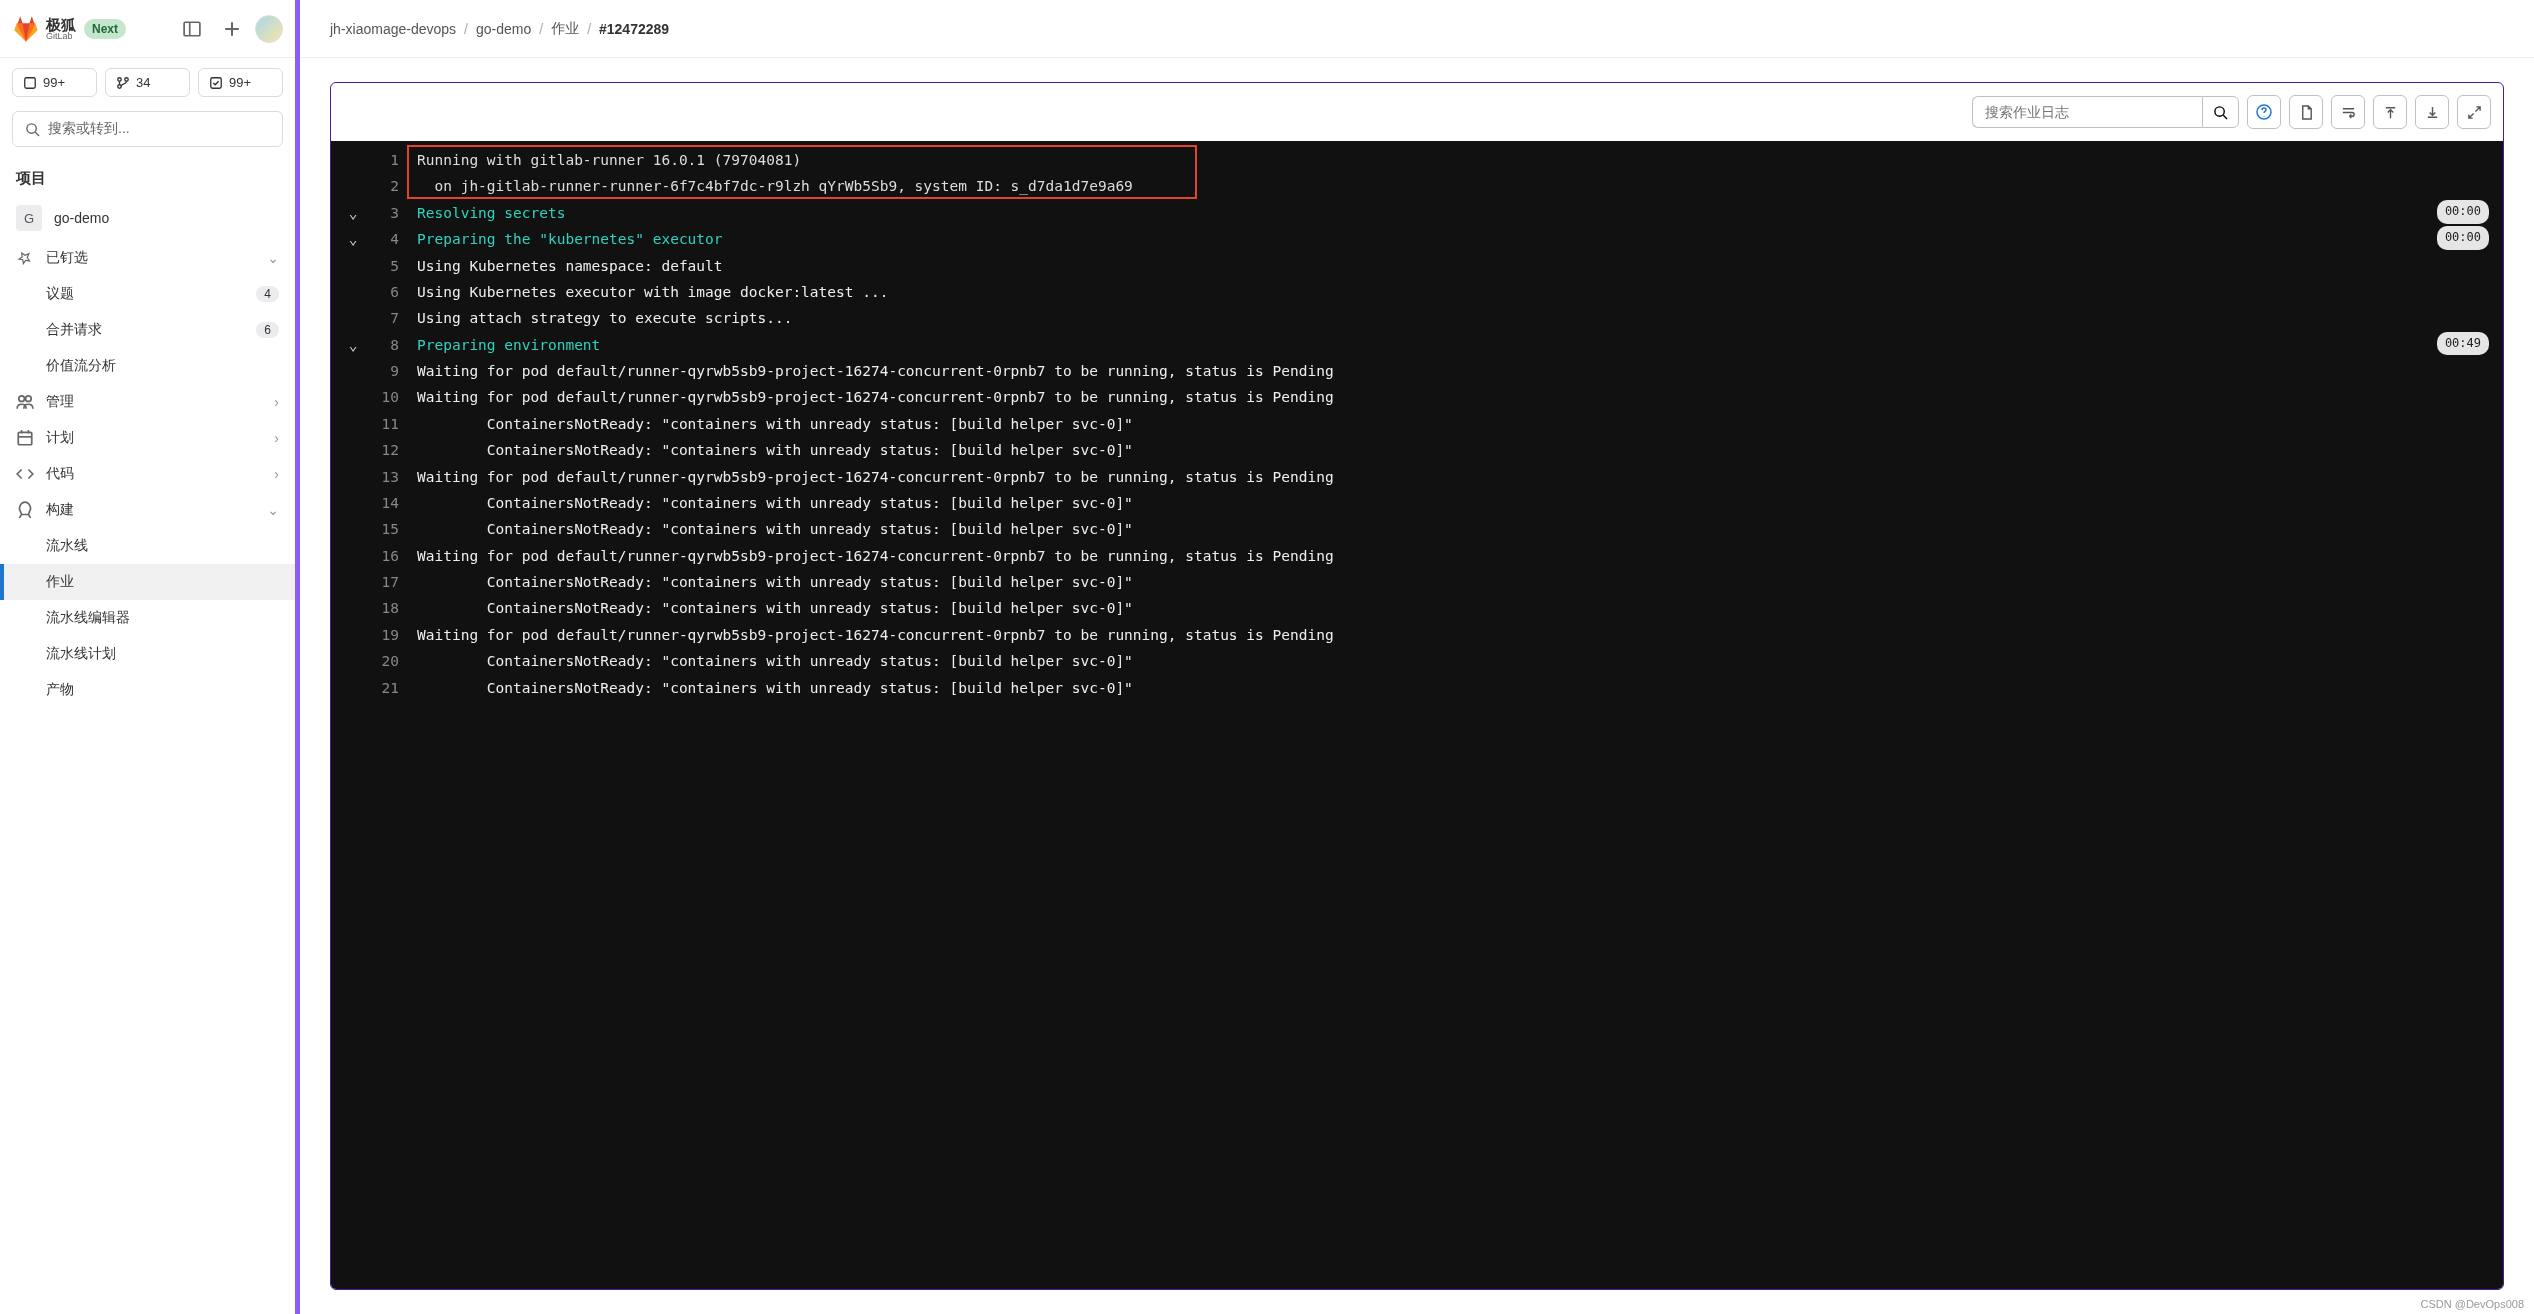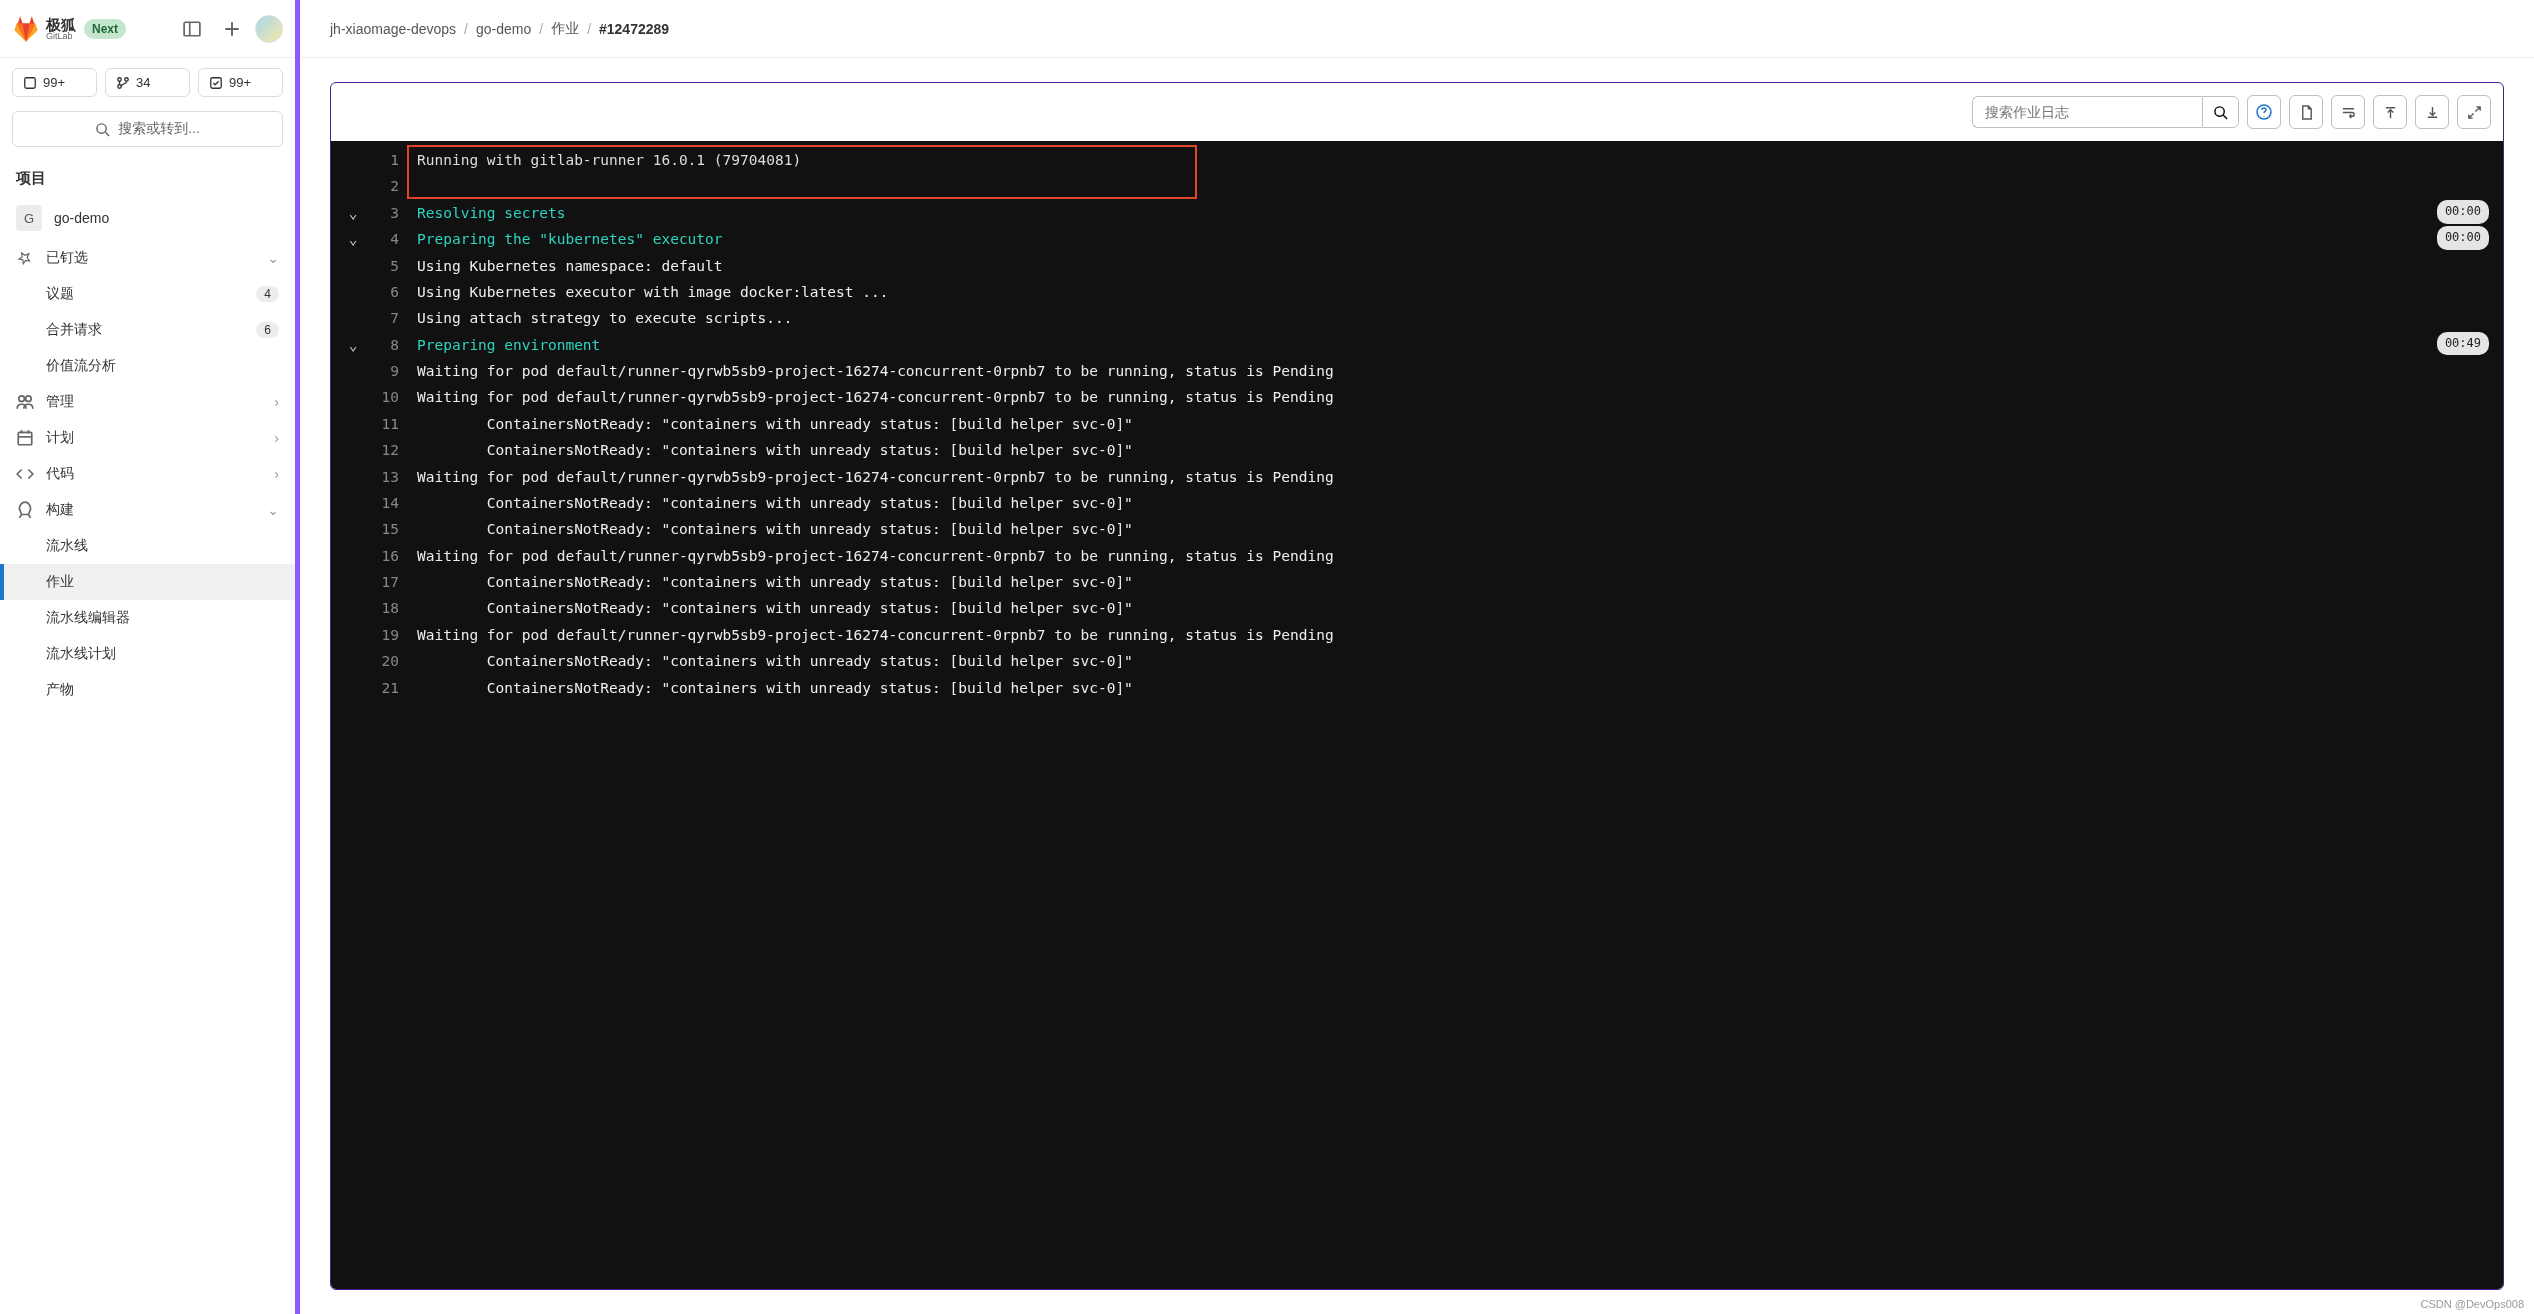--- a/index.html
+++ b/index.html
@@ -11,21 +11,21 @@
 .logo-svg { width: 28px; height: 28px; }
 .logo-text { display: flex; flex-direction: column; line-height: 1; }
 .logo-main { font-weight: 700; font-size: 15px; }
 .logo-sub { font-size: 9px; color: #666; }
 .badge-next { background: #c3e6cd; color: #24663b; padding: 3px 8px; border-radius: 10px; font-size: 12px; font-weight: 600; }
 .topbar-icons { display: flex; gap: 6px; margin-left: auto; align-items: center; }
 .icon-btn { width: 34px; height: 34px; display: flex; align-items: center; justify-content: center; border-radius: 6px; cursor: pointer; color: #666; }
 .avatar { width: 28px; height: 28px; border-radius: 50%; background: linear-gradient(135deg,#a8d8ea,#f5e6a8); border: 1px solid #ddd; }
 .stat-row { display: flex; gap: 8px; padding: 10px 12px; }
 .stat-pill { border: 1px solid #dbdbdb; border-radius: 6px; padding: 6px 10px; display: flex; align-items: center; gap: 6px; font-size: 13px; cursor: pointer; flex: 1; justify-content: flex-start; color: #333; }
-.search-box { margin: 4px 12px 14px; border: 1px solid #dbdbdb; border-radius: 6px; padding: 8px 12px; display: flex; align-items: center; justify-content: center; gap: 8px; color: #666; cursor: pointer; }
+.search-box { margin: 4px 12px 14px; border: 1px solid #dbdbdb; border-radius: 6px; padding: 8px 12px; display: flex; align-items: center; gap: 8px; color: #666; cursor: pointer; }
 .section-title { padding: 8px 16px; font-weight: 700; font-size: 15px; color: #333; }
 .nav-item { display: flex; align-items: center; gap: 12px; padding: 9px 16px; cursor: pointer; color: #333; }
 .nav-item.sub { padding-left: 46px; }
 .nav-item.active { background: #f0f0f0; position: relative; font-weight: 500; }
 .nav-item.active::before { content: ""; position: absolute; left: 0; top: 0; bottom: 0; width: 4px; background: #1f75cb; }
 .nav-icon { width: 18px; height: 18px; color: #666; flex-shrink: 0; }
 .nav-count { margin-left: auto; background: #ececef; border-radius: 10px; padding: 1px 8px; font-size: 12px; color: #333; }
 .chevron { margin-left: auto; color: #999; }
 .proj-avatar { width: 26px; height: 26px; background: #ececef; border-radius: 4px; display: flex; align-items: center; justify-content: center; font-size: 13px; color: #555; font-weight: 500; }
 .main { flex: 1; display: flex; flex-direction: column; overflow: hidden; }
@@ -255,20 +255,21 @@
         <div class="log-body" id="log-body">
           <div class="highlight-box" style="top:4px;left:76px;width:790px;height:54px"></div>
         <div class="log-line">
               <span class="log-arrow"></span>
               <span class="log-num">1</span>
               <span class="log-text grey">Running with gitlab-runner 16.0.1 (79704081)</span>
             </div>
             <div class="log-line">
               <span class="log-arrow"></span>
               <span class="log-num">2</span>
+              <span class="log-text grey">  on jh-gitlab-runner-runner-6f7c4bf7dc-r9lzh qYrWb5Sb9, system ID: s_d7da1d7e9a69</span>
             </div>
             <div class="log-line">
               <span class="log-arrow">⌄</span>
               <span class="log-num">3</span>
               <span class="log-text cyan">Resolving secrets</span>
               <span class="log-time">00:00</span>
             </div>
             <div class="log-line">
               <span class="log-arrow">⌄</span>
               <span class="log-num">4</span>

